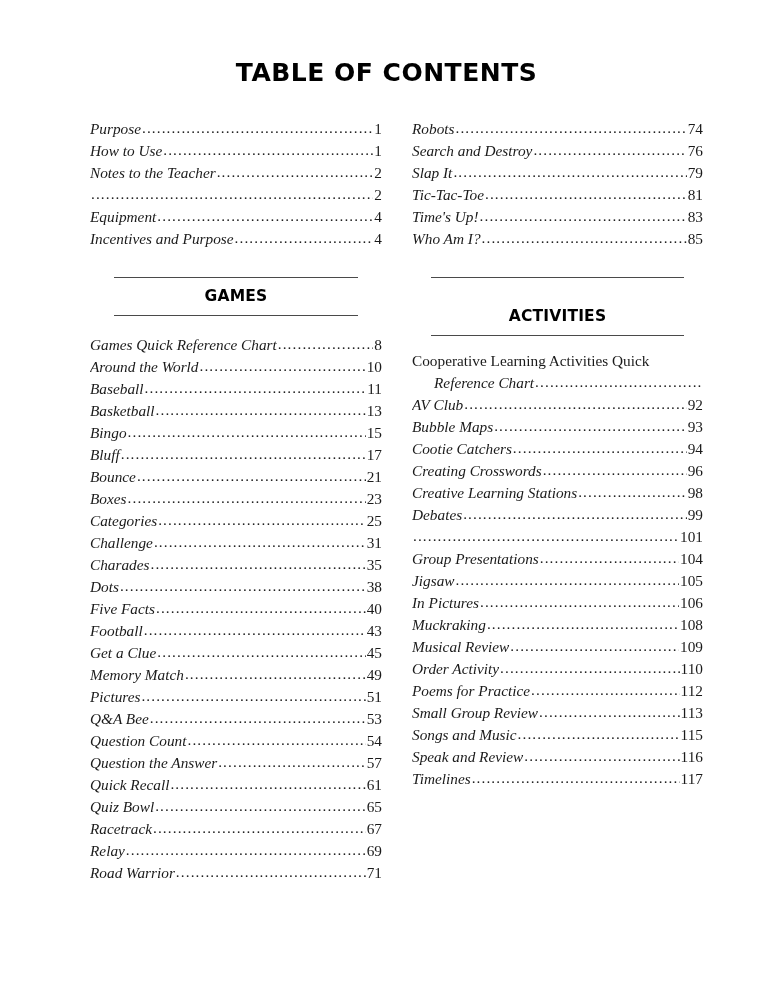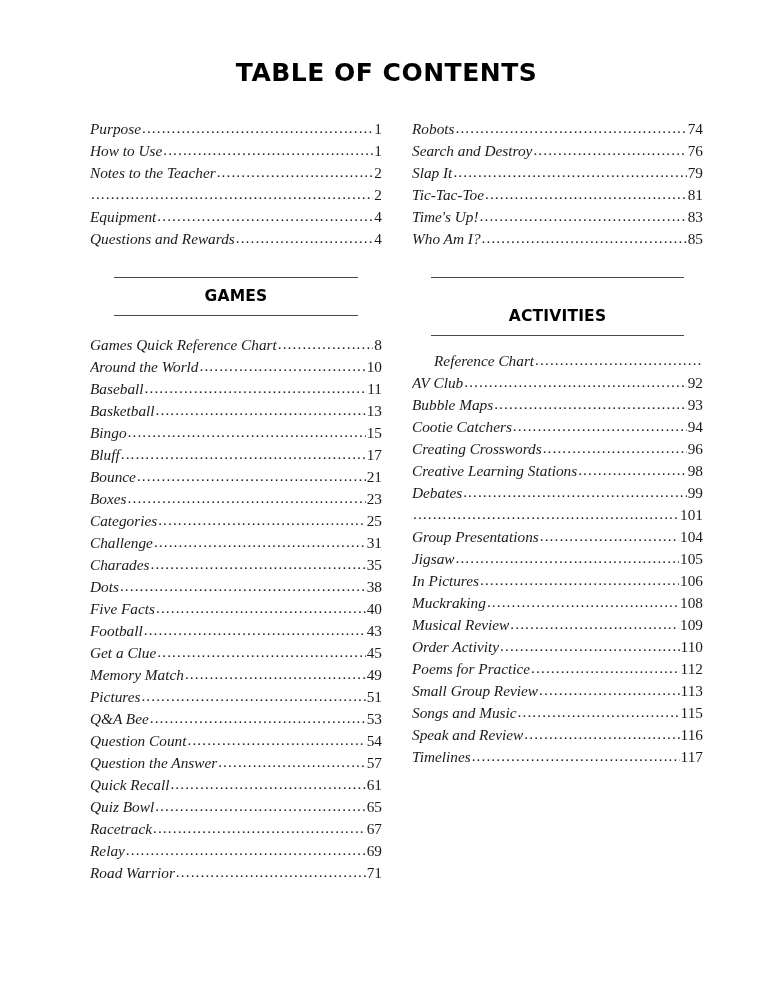--- a/index.html
+++ b/index.html
@@ -174,21 +174,21 @@
           </li>
           <li class="entry">
             <div class="entry-row">
               <span class="entry-title">Equipment</span>
               <span class="entry-dots">..........................................................................................</span>
               <span class="entry-page">4</span>
             </div>
           </li>
           <li class="entry">
             <div class="entry-row">
-              <span class="entry-title">Questions and Rewards</span>
+              <span class="entry-title">Incentives and Purpose</span>
               <span class="entry-dots">..........................................................................................</span>
               <span class="entry-page">4</span>
             </div>
           </li>
         </ul>
 
       <div class="section-head">
         <div class="rule"></div>
         <div class="head-text">GAMES</div>
         <div class="rule"></div>
@@ -420,20 +420,21 @@
         </ul>
 
       <div class="section-head">
         <div class="rule"></div>
         <div class="head-text"><br><span>ACTIVITIES</span></div>
         <div class="rule"></div>
       </div>
 
       <ul class="toc" id="cooperative-list">
           <li class="entry wrapped">
+            <span class="entry-first">Cooperative Learning Activities Quick</span>
             <div class="entry-row">
               <span class="entry-title">Reference Chart</span>
               <span class="entry-dots">..........................................................................................</span>
             </div>
           </li>
           <li class="entry">
             <div class="entry-row">
               <span class="entry-title">AV Club</span>
               <span class="entry-dots">..........................................................................................</span>
               <span class="entry-page">92</span>

